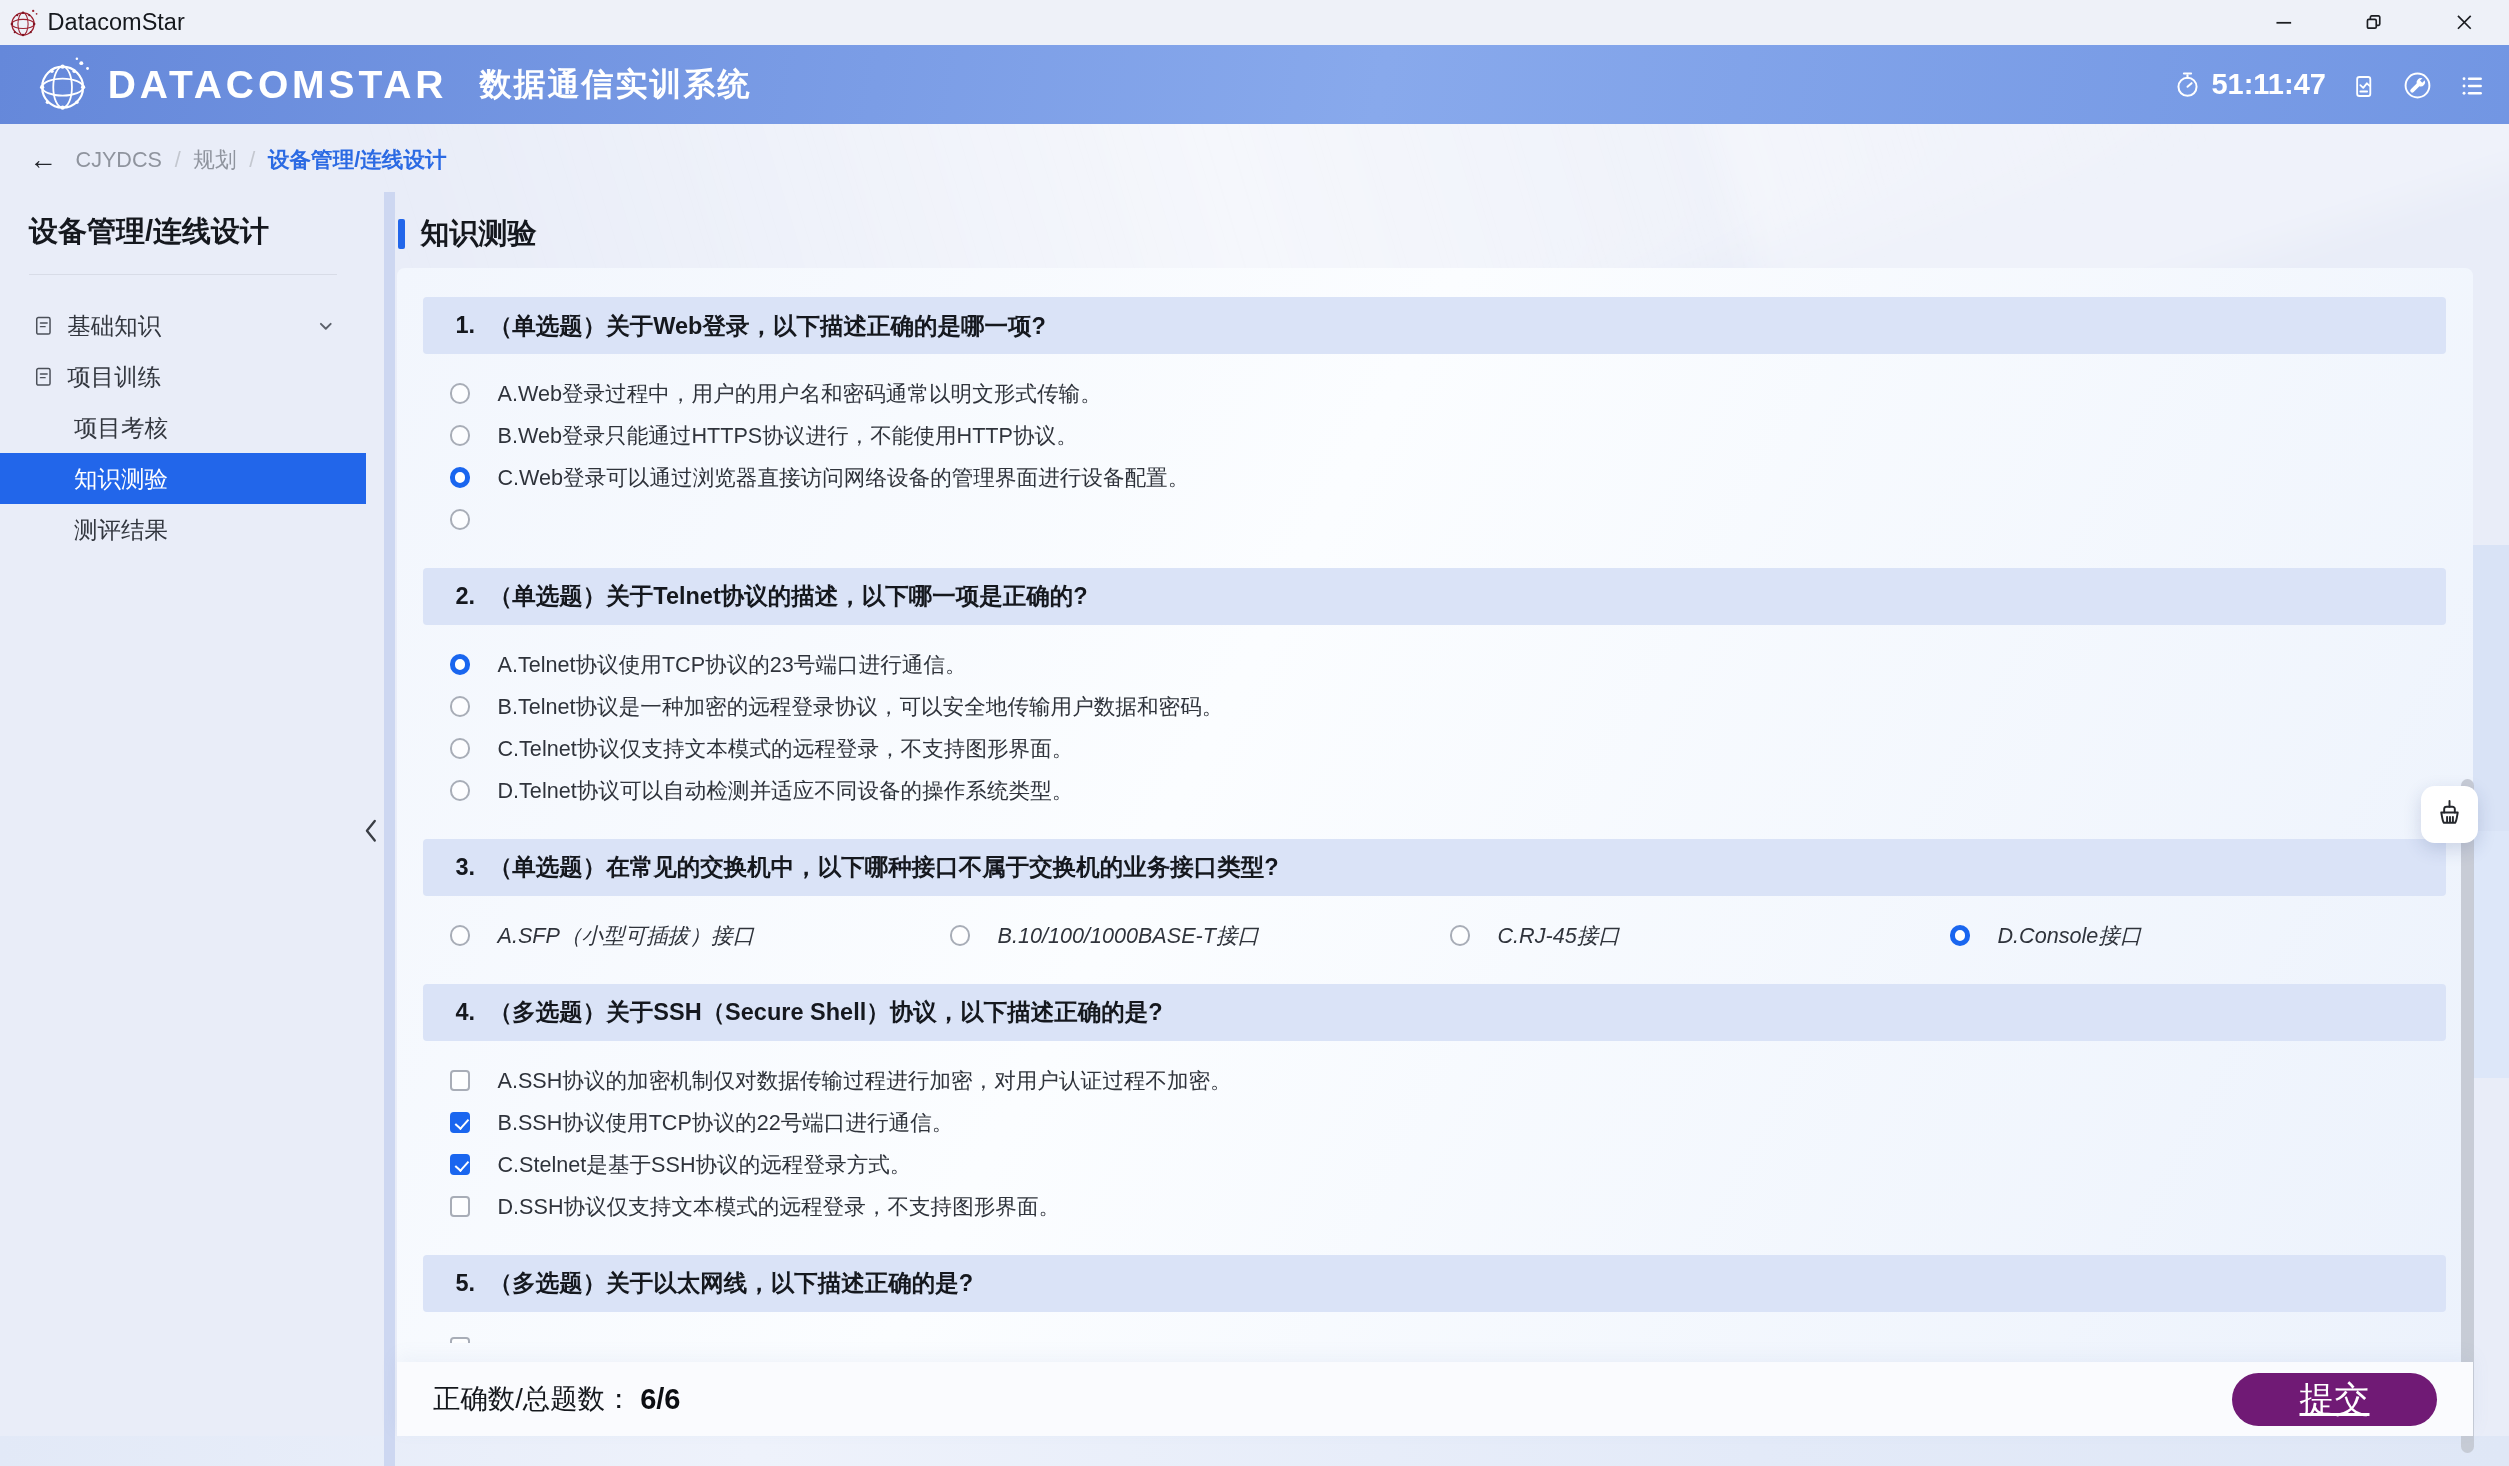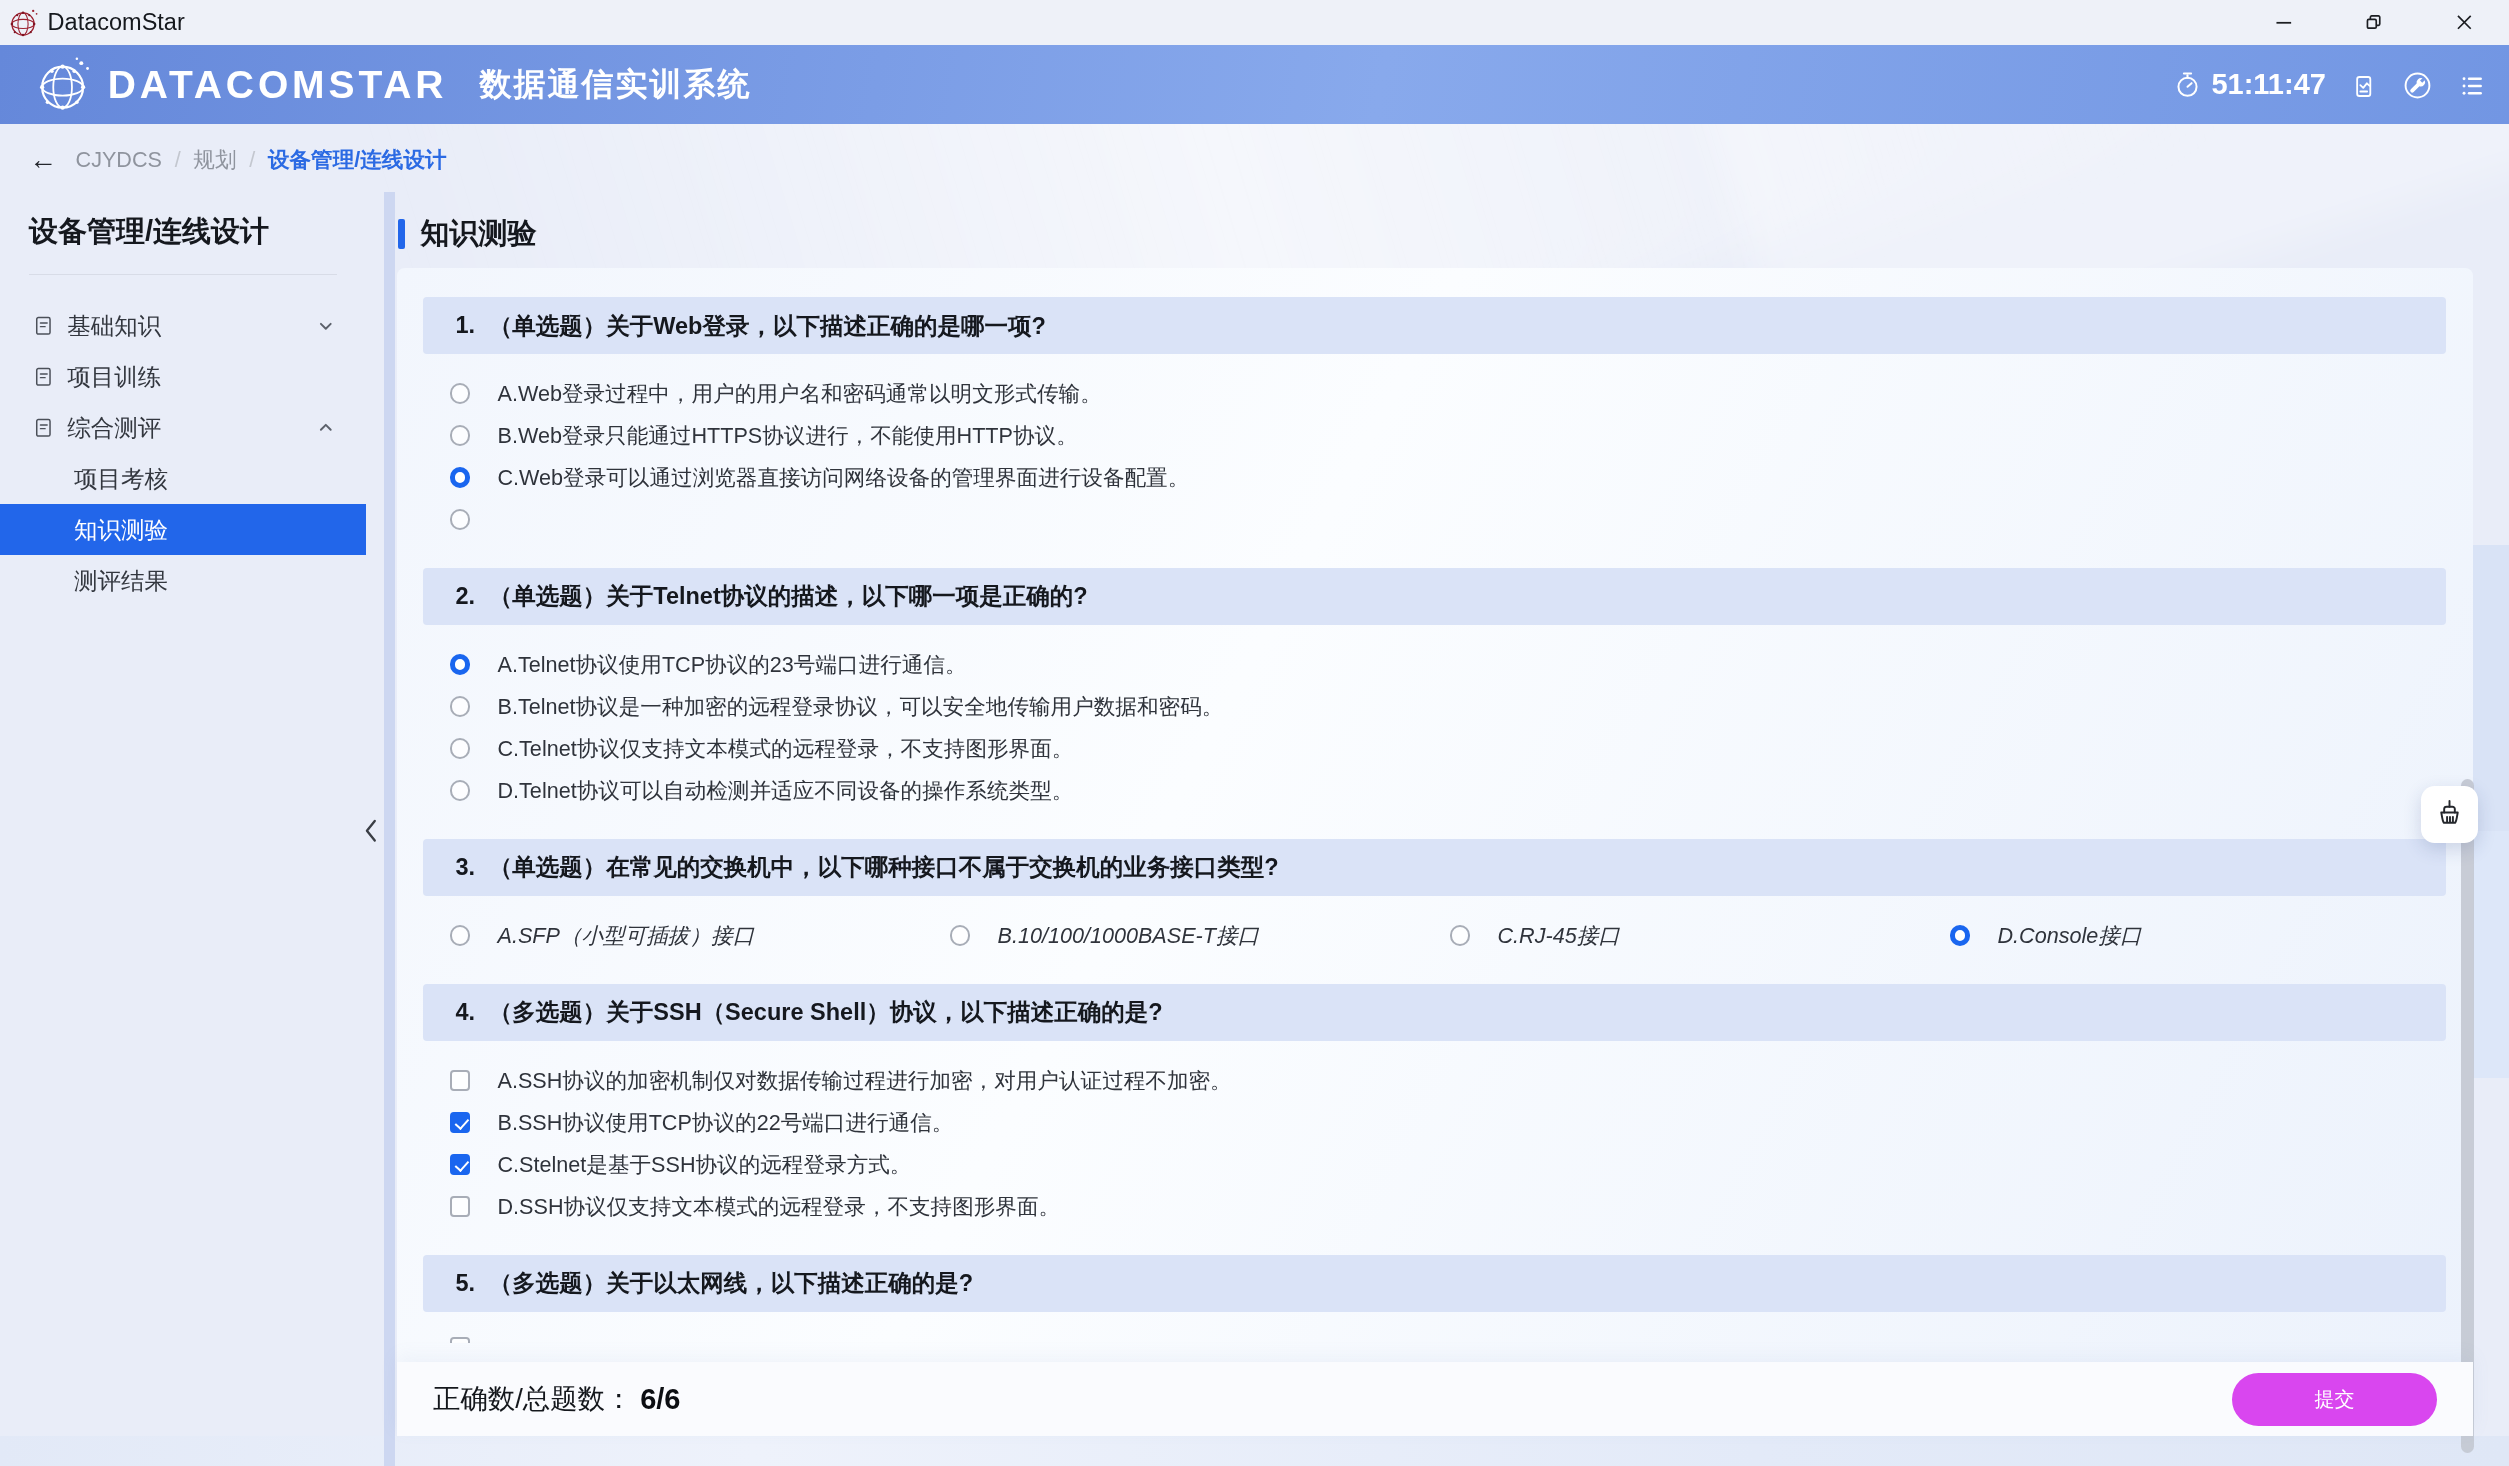--- a/index.html
+++ b/index.html
@@ -78,22 +78,22 @@
   .checkbox.on { background:#1a66ef; border-color:#1a66ef; }
   .checkbox.on::after { content:""; position:absolute; left:6.4px; top:2px; width:5.9px; height:10.8px;
     border-right:2.5px solid #fff; border-bottom:2.5px solid #fff; transform:rotate(42deg); }
   .trunc-mark { margin:25.5px 0 0 27.4px; width:20.6px; height:5.9px; border:2px solid #a8adb7; border-bottom:none;
     border-radius:3.9px 3.9px 0 0; background:rgba(255,255,255,.75); }
   
   .footer-bar { position:absolute; left:397px; top:1362px; width:2076px; height:74px; background:#fafbfe;
     display:flex; align-items:center; padding:0 36px; z-index:4; box-shadow:0 -5.9px 17.6px rgba(120,140,190,.08); }
   .score-label { font-size:27.4px; color:#14171c; }
   .score-value { font-size:29px; font-weight:bold; color:#0c0e12; margin-left:7.8px; }
-  .submit-btn { margin-left:auto; width:205px; height:53px; border-radius:26.5px; background:#d946ef;
-    color:#fff; font-size:20px; display:flex; align-items:center; justify-content:center; border:none; }
+  .submit-btn { margin-left:auto; width:205px; height:53px; border-radius:26.5px; background:#701a75;
+    color:#fff; font-size:35px; display:flex; align-items:center; justify-content:center; border:none;text-decoration:underline; }
   
   .scrollbar-thumb { position:absolute; left:2461px; top:779px; width:12.7px; height:674px;
     background:#c3c8d2; border-radius:6.9px; z-index:3; opacity:.9; }
   .float-clean { position:absolute; left:2421px; top:786px; width:57px; height:57px; background:#fff;
     border-radius:13.7px; box-shadow:0 5.9px 17.6px rgba(40,60,120,.18); display:flex; align-items:center;
     justify-content:center; z-index:5; }
 </style>
 </head>
 <body>
 
@@ -232,35 +232,20 @@
       <div class="nav-item">
         <span class="nav-ic">
           <svg width="21.6" height="21.6" viewBox="0 0 26 26" fill="none" stroke="#4b5059" stroke-width="1.8" stroke-linecap="round">
             <rect x="4.5" y="3" width="16" height="20" rx="2"></rect>
             <path d="M9 9.5 h8"></path>
             <path d="M9 14 h5.5"></path>
           </svg>
         </span>
         <span class="nav-label">项目训练</span>
       </div>
-      <div class="nav-item">
-        <span class="nav-ic">
-          <svg width="21.6" height="21.6" viewBox="0 0 26 26" fill="none" stroke="#4b5059" stroke-width="1.8" stroke-linecap="round">
-            <rect x="4.5" y="3" width="16" height="20" rx="2"></rect>
-            <path d="M9 9.5 h8"></path>
-            <path d="M9 14 h5.5"></path>
-          </svg>
-        </span>
-        <span class="nav-label">综合测评</span>
-        <span class="nav-chevron">
-          <svg width="17.6" height="17.6" viewBox="0 0 18 18" fill="none" stroke="#5c616b" stroke-width="2" stroke-linecap="round" stroke-linejoin="round">
-            <path d="M4 11 l5-5 5 5"></path>
-          </svg>
-        </span>
-      </div>
       <div class="nav-item sub">
         <span class="nav-label">项目考核</span>
       </div>
       <div class="nav-item sub active">
         <span class="nav-label">知识测验</span>
       </div>
       <div class="nav-item sub">
         <span class="nav-label">测评结果</span>
       </div>
     </div>

